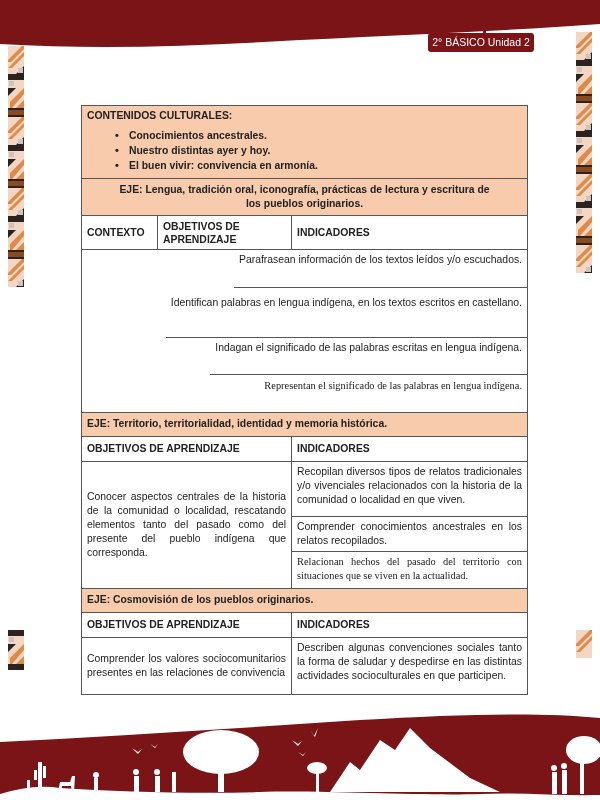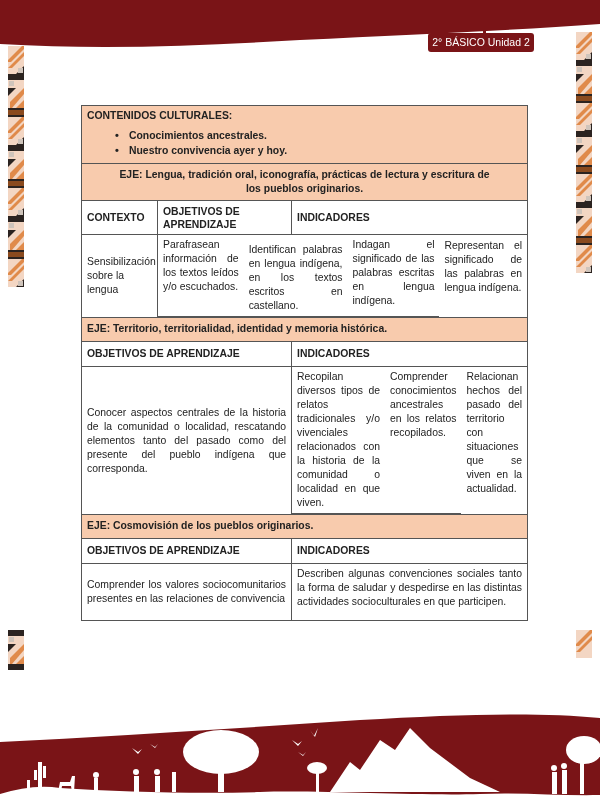--- a/index.html
+++ b/index.html
@@ -36,23 +36,23 @@
     .b { font-weight: bold; }
     .c { text-align: center; }
     .j { text-align: justify; }
     .vc { display: flex; align-items: center; }
     .vr { border-right: 1px solid #555; }
 
     .bullets { list-style: none; padding-left: 30px; margin-top: 5px; }
     .bullets li { position: relative; padding-left: 12px; line-height: 15px; font-weight: bold; }
     .bullets li::before { content: "\2022"; position: absolute; left: -2px; top: 0; font-size: 11px; }
 
-    .stack { display: flex; flex-direction: row; flex: 1; }
+    .stack { display: flex; flex-direction: column; flex: 1; align-items: flex-end; }
     .stack .cell { border-bottom: 1px solid #555; }
-    .stack .cell:last-child { border-bottom: none; }
+    .stack .cell:last-child { border-bottom: none; font-family: Liberation Serif, serif; }
   </style>
 </head>
 <body>
 
 <svg class="top-banner" viewBox="0 0 600 50" width="600" height="50" preserveAspectRatio="none">
   <path d="M0,0 H600 V24 C520,30 420,34 300,40 C200,46 100,50 0,44 Z" fill="#7a1417"></path>
 </svg>
 <div class="unit-tag-stem"></div>
 <div class="unit-tag">2° BÁSICO Unidad 2</div>
 
@@ -205,35 +205,35 @@
     </div>
 </div>
 
 <div class="doc">
 
   <div class="row peach">
     <div class="cell" style="flex:1;padding-bottom:5px">
       <div class="b">CONTENIDOS CULTURALES:</div>
       <ul class="bullets">
         <li>Conocimientos ancestrales.</li>
-        <li>Nuestro convivencia ayer y hoy.</li>
+        <li>Nuestro distintas ayer y hoy.</li>
+        <li>El buen vivir: convivencia en armonía.</li>
       </ul>
     </div>
   </div>
 
   <div class="row peach">
     <div class="cell b c" style="flex:1;padding:4px 32px">EJE: Lengua, tradición oral, iconografía, prácticas de lectura y escritura de los pueblos originarios.</div>
   </div>
   <div class="row" style="height:34px">
     <div class="cell b vc vr" style="width:76px">CONTEXTO</div>
     <div class="cell b vc vr" style="width:134px;line-height:13px">OBJETIVOS DE APRENDIZAJE</div>
     <div class="cell b vc" style="flex:1">INDICADORES</div>
   </div>
   <div class="row">
-    <div class="cell vc vr" style="width:76px">Sensibilización sobre la lengua</div>
     <div class="stack">
       <div class="cell j" style="min-height:38px">Parafrasean información de los textos leídos y/o escuchados.</div>
       <div class="cell j" style="min-height:50px;padding-top:8px">Identifican palabras en lengua indígena, en los textos escritos en castellano.</div>
       <div class="cell j" style="min-height:37px">Indagan el significado de las palabras escritas en lengua indígena.</div>
       <div class="cell j" style="min-height:37px;padding-top:4px">Representan el significado de las palabras en lengua indígena.</div>
     </div>
   </div>
 
   <div class="row peach">
     <div class="cell b" style="flex:1;padding:4px 5px 5px">EJE: Territorio, territorialidad, identidad y memoria histórica.</div>

